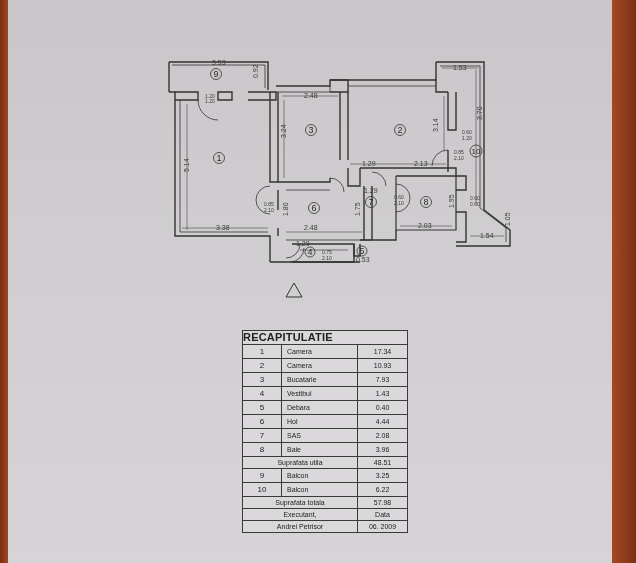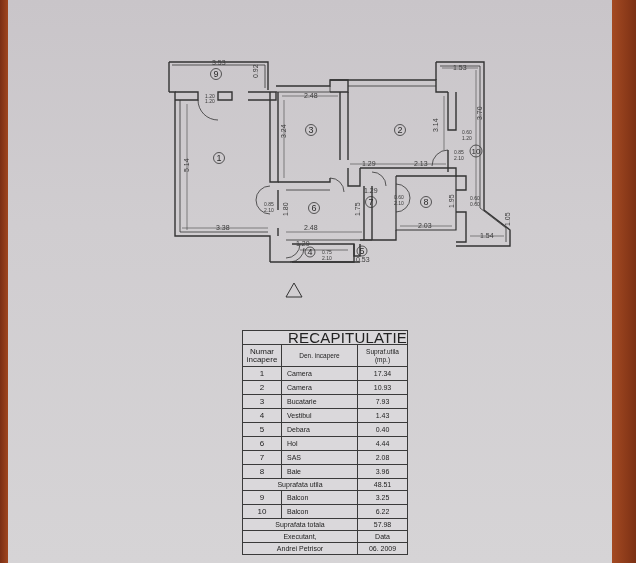--- a/index.html
+++ b/index.html
@@ -18,21 +18,21 @@
   .dim { font-family:"Liberation Sans", sans-serif; font-size:7px; fill:#3a3a3a; }
   .lbl { font-family:"Liberation Sans", sans-serif; font-size:9px; fill:#2a2a2a; }
   .sm { font-family:"Liberation Sans", sans-serif; font-size:5px; fill:#3a3a3a; }
 
   
   .recap {
     position:absolute; left:242px; top:330px; width:164px;
     border:1px solid #3a3a3a; background:#dad8db;
     font-family:"Liberation Sans", sans-serif; color:#222;
   }
-  .recap .title { text-align:right; font-size:15px; font-weight:normal; height:13px; line-height:13px; border-bottom:1px solid #3a3a3a; letter-spacing:0.2px; }
+  .recap .title { text-align:left; font-size:11px; font-weight:bold; height:13px; line-height:13px; border-bottom:1px solid #3a3a3a; letter-spacing:0.2px; }
   .row { display:flex; border-bottom:1px solid #3a3a3a; height:13px; font-size:7px; line-height:13px; }
   .row:last-child { border-bottom:none; }
   .c1 { width:38px; text-align:center; border-right:1px solid #3a3a3a; font-size:8px; }
   .c2 { width:76px; padding-left:5px; border-right:1px solid #3a3a3a; box-sizing:border-box; }
   .c3 { flex:1; text-align:center; }
   .hdr { height:21px; line-height:8px; font-size:6.5px; }
   .hdr .c1, .hdr .c2, .hdr .c3 { display:flex; align-items:center; justify-content:center; text-align:center; padding:0; }
   .total { display:flex; border-bottom:1px solid #3a3a3a; height:11px; font-size:7px; line-height:11px; }
   .total .tl { width:114px; text-align:center; border-right:1px solid #3a3a3a; }
   .total .tv { flex:1; text-align:center; }
@@ -179,25 +179,20 @@
     <text class="lbl" x="426" y="205">8</text>
     <text class="lbl" x="216" y="77">9</text>
     <text class="lbl" x="476" y="154" style="font-size:8px">10</text>
   </g>
 
   <path d="M294,283 L286,297 L302,297 Z" fill="none" stroke="#333" stroke-width="1"></path>
 </svg>
 
 <div class="recap">
   <div class="title">RECAPITULATIE</div>
-  <div class="row hdr">
-    <div class="c1">Numar incapere</div>
-    <div class="c2">Den. incapere</div>
-    <div class="c3">Supraf.utila (mp.)</div>
-  </div>
   <div class="row">
     <div class="c1">1</div>
     <div class="c2">Camera</div>
     <div class="c3">17.34</div>
   </div>
   <div class="row">
     <div class="c1">2</div>
     <div class="c2">Camera</div>
     <div class="c3">10.93</div>
   </div>

